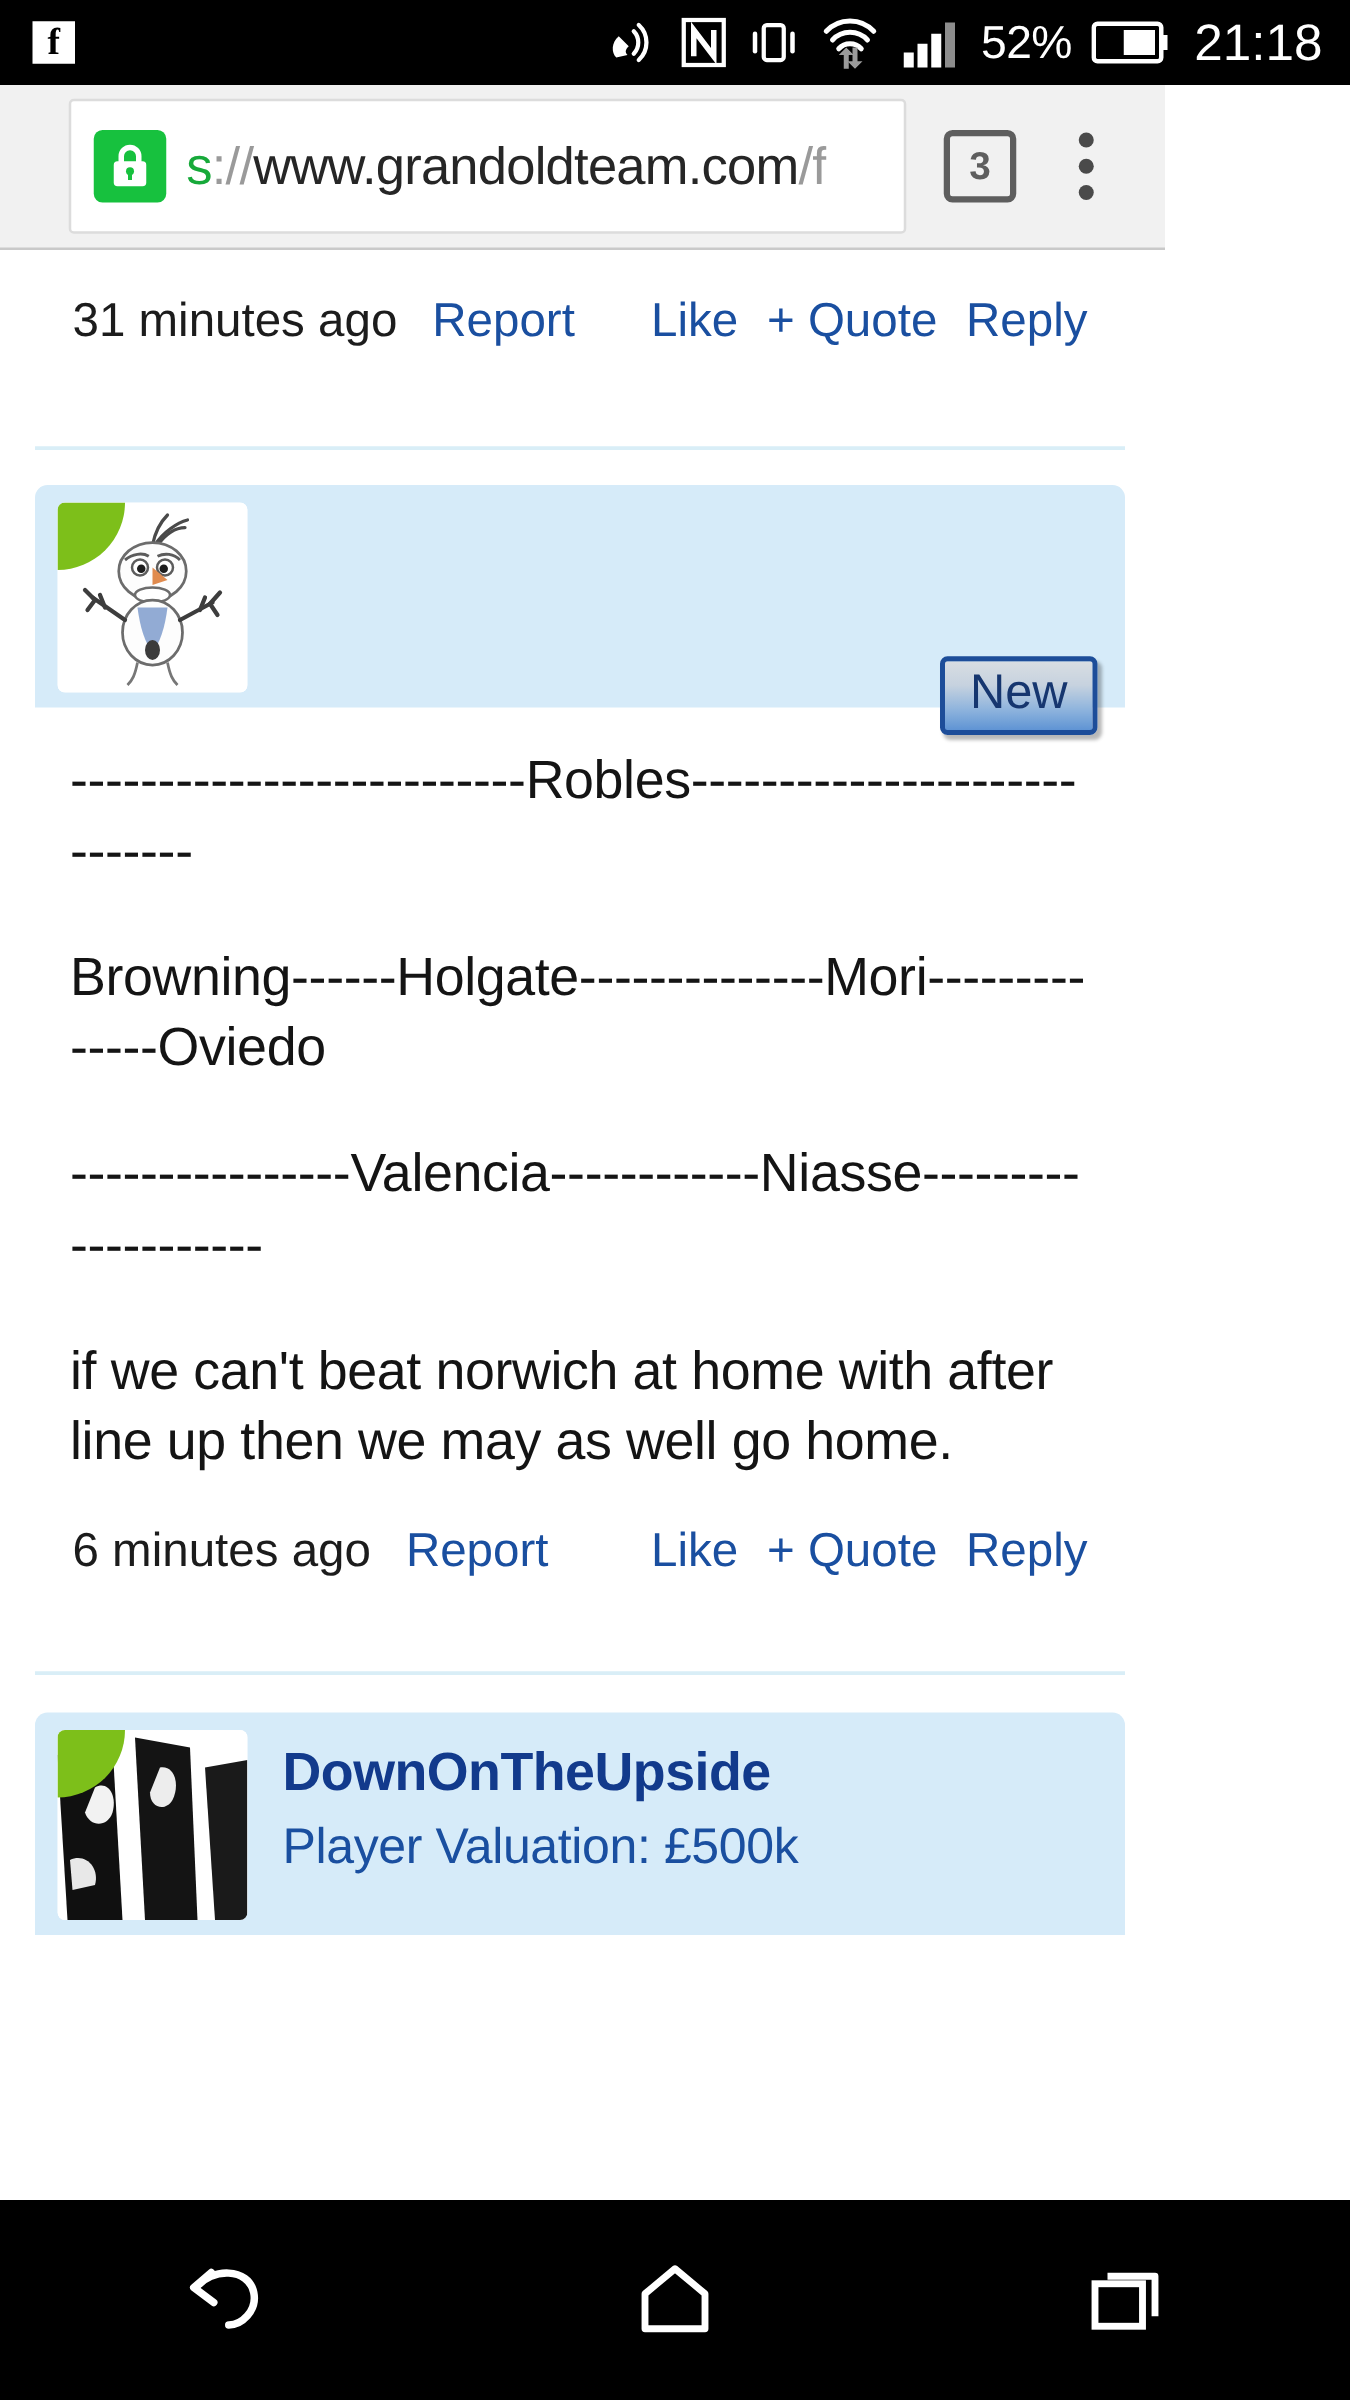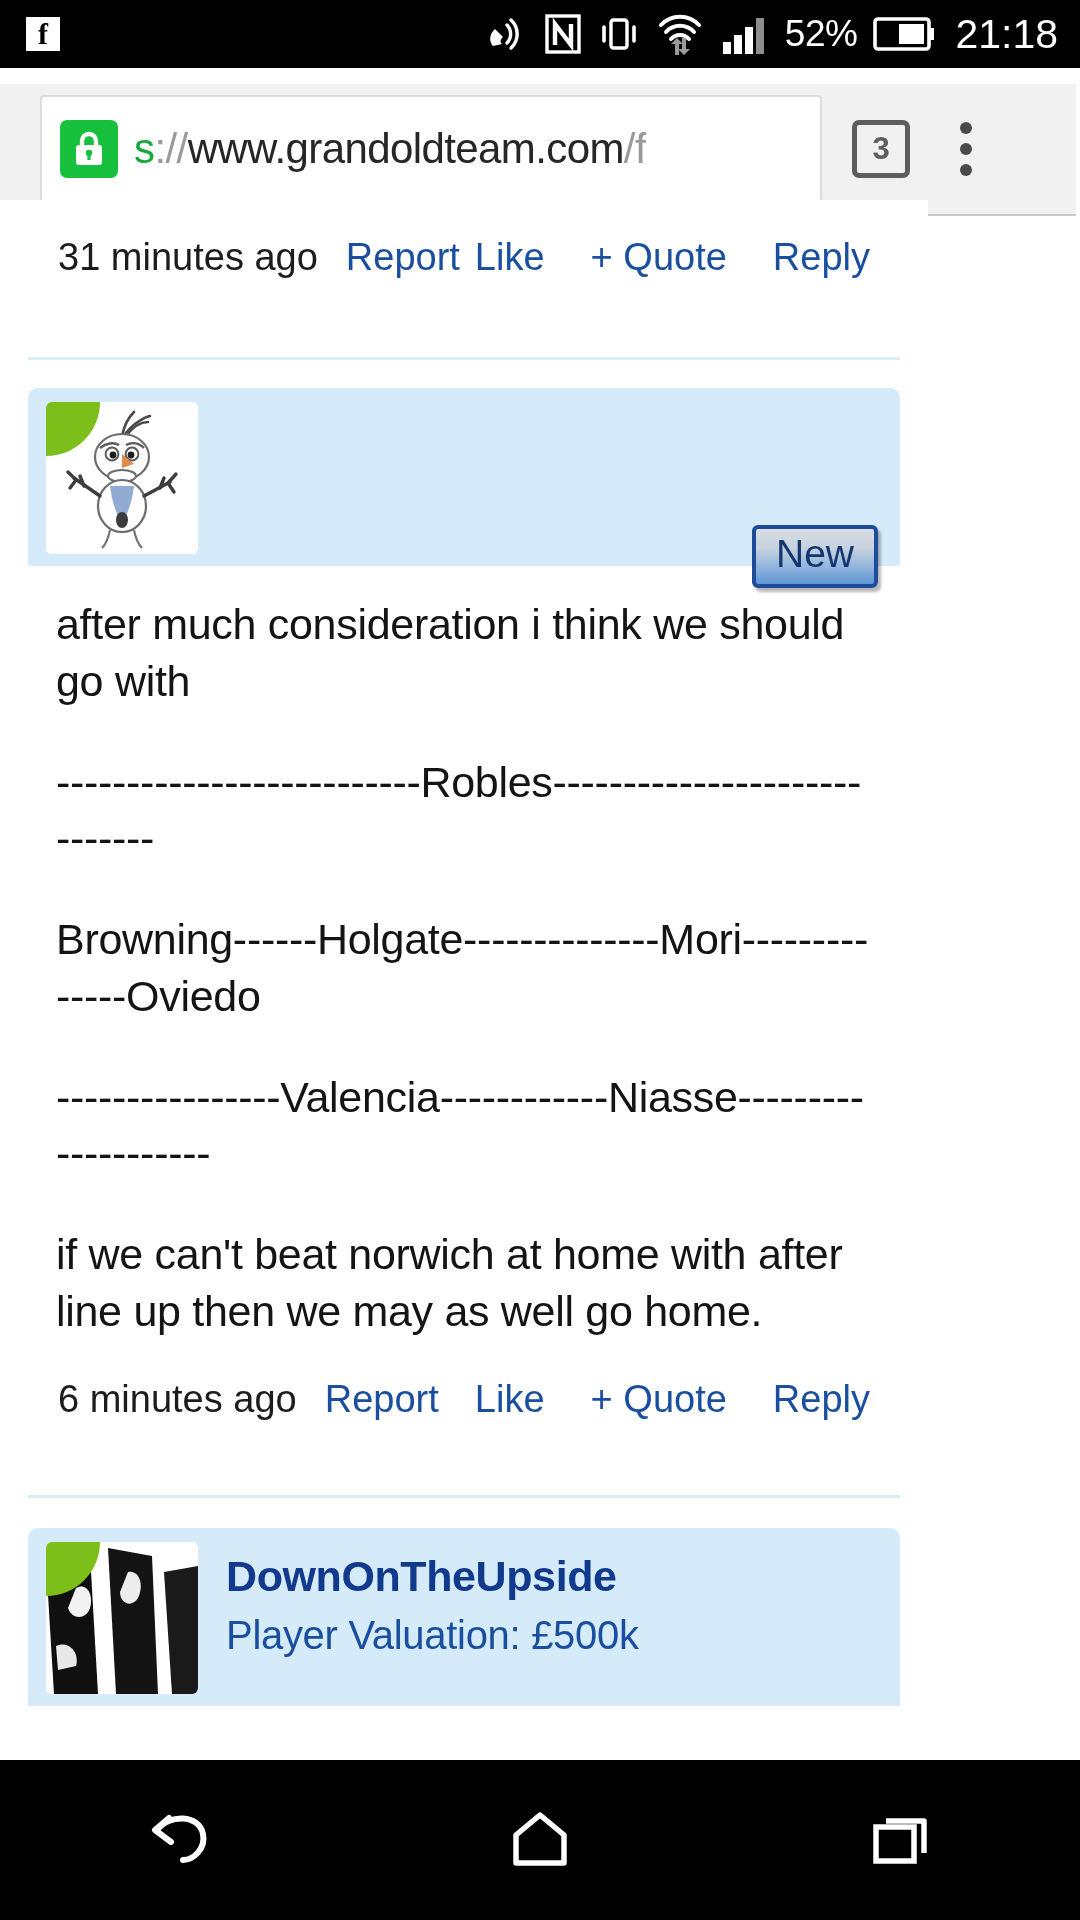--- a/index.html
+++ b/index.html
@@ -56,28 +56,28 @@
     color: #ffffff;
     font-size: 41px;
     font-weight: 400;
     letter-spacing: 0px;
     margin-left: 4px;
   }
 
   
   .browser-bar {
     position: absolute;
-    top: 84px; left: 0;
-    width: 1076px;
+    top: 68px; left: 0;
+    width: 932px;
     height: 132px;
     background: #f1f1f1;
     border-bottom: 2px solid #c9c9c9;
     display: flex;
     align-items: center;
-    padding: 0 18px;
+    padding: 0 33px;
   }
   .omnibox {
     width: 782px;
     height: 108px;
     margin-left: 22px;
     background: #ffffff;
     border: 2px solid #dcdcdc;
     border-radius: 4px;
     display: flex;
     align-items: center;
@@ -149,21 +149,21 @@
     align-items: baseline;
     padding: 0 58px 0 58px;
     font-size: 38px;
   }
   .footer-time { color: #1c1c1c; }
   .footer-link {
     color: #1a4fa0;
     text-decoration: none;
   }
   .footer-left { display: flex; gap: 28px; align-items: baseline; }
-  .footer-right { margin-left: auto; display: flex; gap: 46px; align-items: baseline; }
+  .footer-right { margin-left: auto; display: flex; gap: 23px; align-items: baseline; }
 
   .divider {
     height: 3px;
     background: #d9eef7;
     margin: 0 28px;
   }
 
   
   .post { position: relative; }
   .post-head {
@@ -379,21 +379,20 @@
             <g stroke="#777777" stroke-width="2.2" fill="none">
               <path d="M64 128 C62 138 60 142 56 146"></path>
               <path d="M88 128 C90 138 92 142 96 146"></path>
             </g>
           </svg>
         </div>
         <div class="new-badge">New</div>
       </div>
 
       <div class="post-body">
-        <p>after much consideration i think we should go with</p>
         <p class="lineup">--------------------------Robles-----------------------------</p>
         <p class="lineup">Browning------Holgate--------------Mori--------------Oviedo</p>
         <p class="lineup">----------------Valencia------------Niasse--------------------</p>
         <p>if we can't beat norwich at home with after line up then we may as well go home.</p>
       </div>
 
       <div class="post-footer" style="margin-top:-6px;">
         <div class="footer-left">
           <span class="footer-time">6 minutes ago</span>
           <a class="footer-link" href="#">Report</a>

